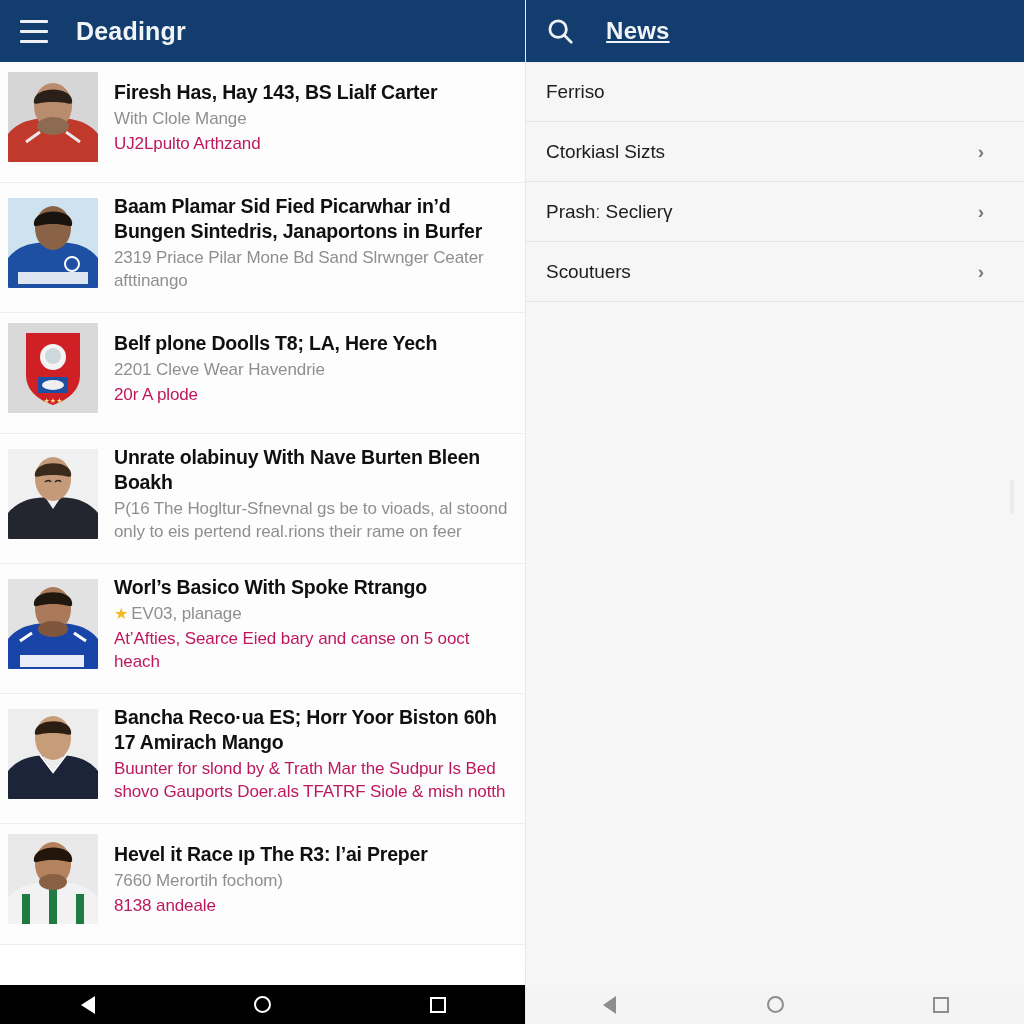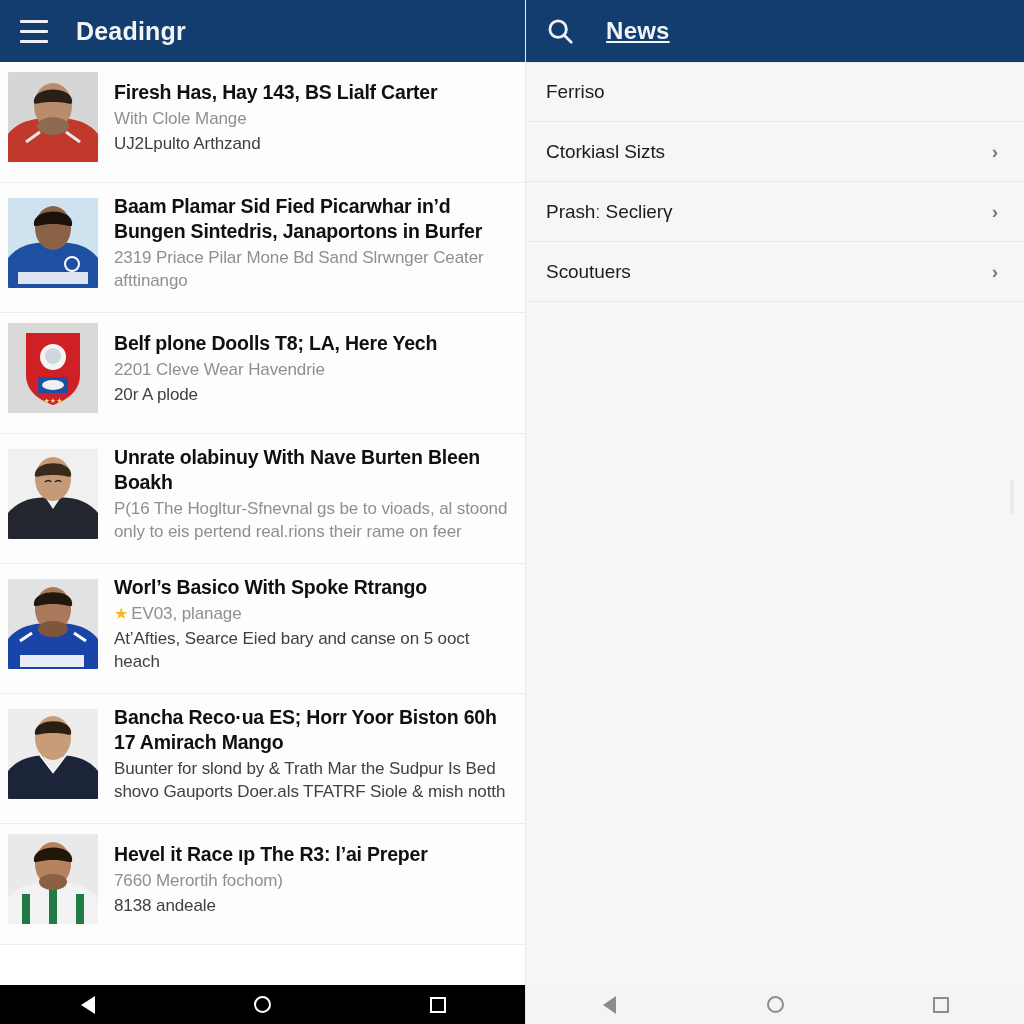--- a/index.html
+++ b/index.html
@@ -50,28 +50,28 @@
   .thumb svg { display: block; width: 100%; height: 100%; }
   .news-text { flex: 1; min-width: 0; padding-top: 1px; }
   .news-title {
     font-size: 19.5px; font-weight: 700; color: #101010;
     line-height: 25px; letter-spacing: -.2px;
   }
   .news-sub {
     font-size: 17px; color: #8f8f8f; line-height: 23px;
     margin-top: 2px; letter-spacing: -.1px;
   }
-  .news-sub.dim { color: #404040; }
+  .news-sub.dim { color: #be185d; }
   .star { color: #f5b820; font-size: 16px; margin-right: 3px; }
 
   
   .settings-list { background: #f6f6f6; height: 902px; }
   .settings-row {
     height: 60px; display: flex; align-items: center;
-    padding: 0 26px 0 20px;
+    padding: 0 40px 0 20px;
     border-bottom: 1px solid #e6e6e6;
     background: #f6f6f6;
   }
   .settings-row:first-child { border-top: 1px solid #ececec; }
   .settings-label { flex: 1; font-size: 19px; color: #1d1d1d; letter-spacing: -.1px; }
   .chev { color: #7b7b7b; font-size: 19px; font-weight: 700; line-height: 1; }
 
   
   .scroll-sliver {
     position: absolute; right: 10px; top: 480px; width: 4px; height: 34px;

